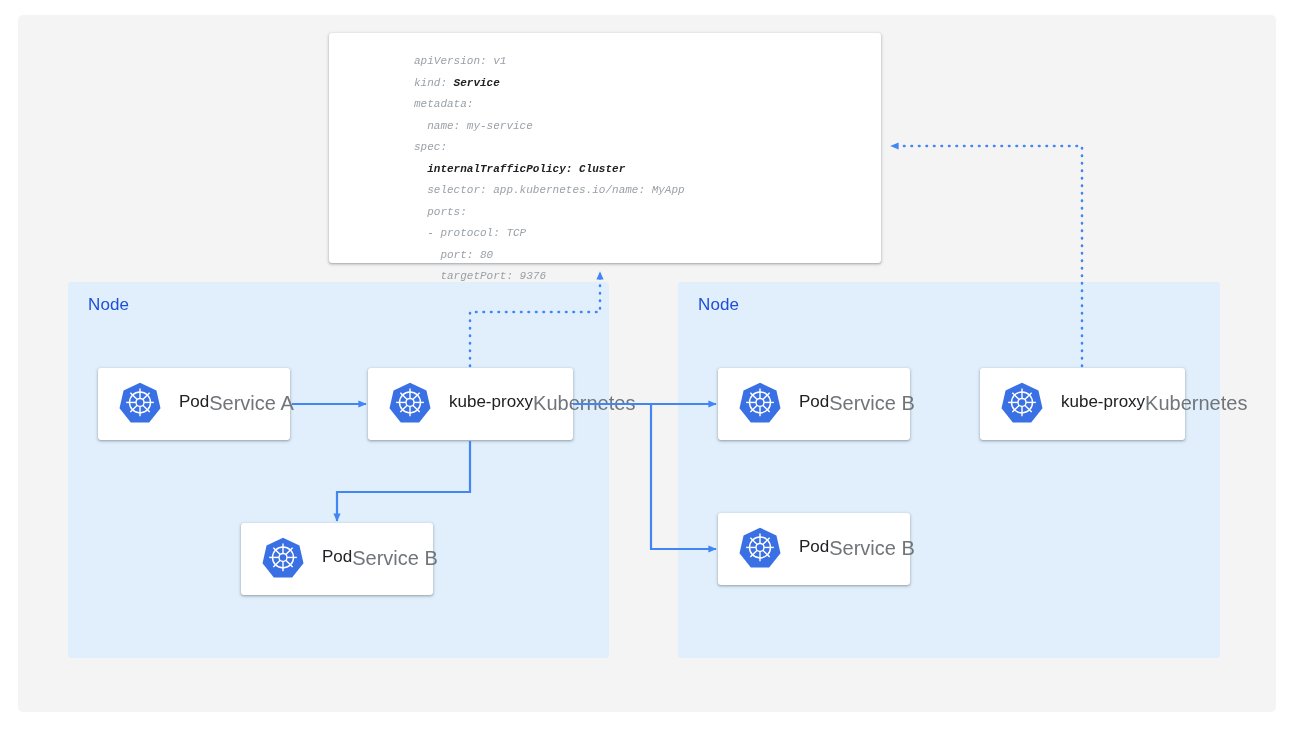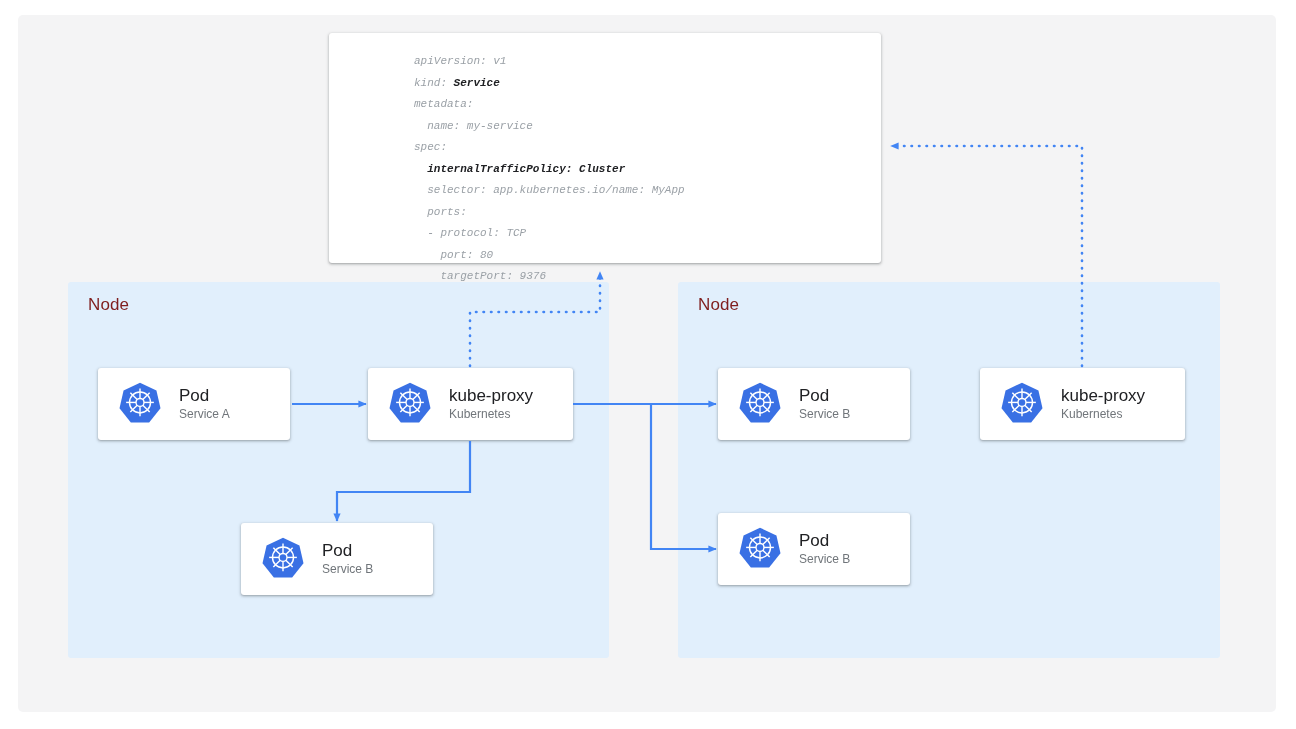--- a/index.html
+++ b/index.html
@@ -34,52 +34,52 @@
     background: #e1effc;
     border-radius: 3px;
   }
   #node-left  { left: 68px;  top: 282px; width: 541px; height: 376px; }
   #node-right { left: 678px; top: 282px; width: 542px; height: 376px; }
   .node-label {
     position: absolute;
     left: 20px;
     top: 13px;
     font-size: 17px;
-    color: #7f1d1d;
+    color: #1d4ed8;
     letter-spacing: .1px;
     white-space: nowrap;
   }
   
   .card {
     position: absolute;
     background: #ffffff;
     border-radius: 3px;
     box-shadow: 0 1px 2px rgba(60,64,67,.30), 0 1px 3px 1px rgba(60,64,67,.15);
     display: flex;
     align-items: center;
     box-sizing: border-box;
   }
   .card .k8s-logo {
     flex: 0 0 auto;
     margin-left: 21px;
     margin-right: 18px;
   }
   .card-text {
     display: flex;
-    flex-direction: column;
+    flex-direction: row;
     justify-content: flex-end;
     line-height: 1.28;
   }
   .card-title {
     font-size: 17px;
     color: #202124;
     white-space: nowrap;
   }
   .card-sub {
-    font-size: 12px;
+    font-size: 20px;
     color: #70757a;
     white-space: nowrap;
   }
   
   #pod-a          { left: 98px;  top: 368px; width: 192px; height: 72px; }
   #kube-proxy-l   { left: 368px; top: 368px; width: 205px; height: 72px; }
   #pod-b-local    { left: 241px; top: 523px; width: 192px; height: 72px; }
   #pod-b-remote-1 { left: 718px; top: 368px; width: 192px; height: 72px; }
   #pod-b-remote-2 { left: 718px; top: 513px; width: 192px; height: 72px; }
   #kube-proxy-r   { left: 980px; top: 368px; width: 205px; height: 72px; }

